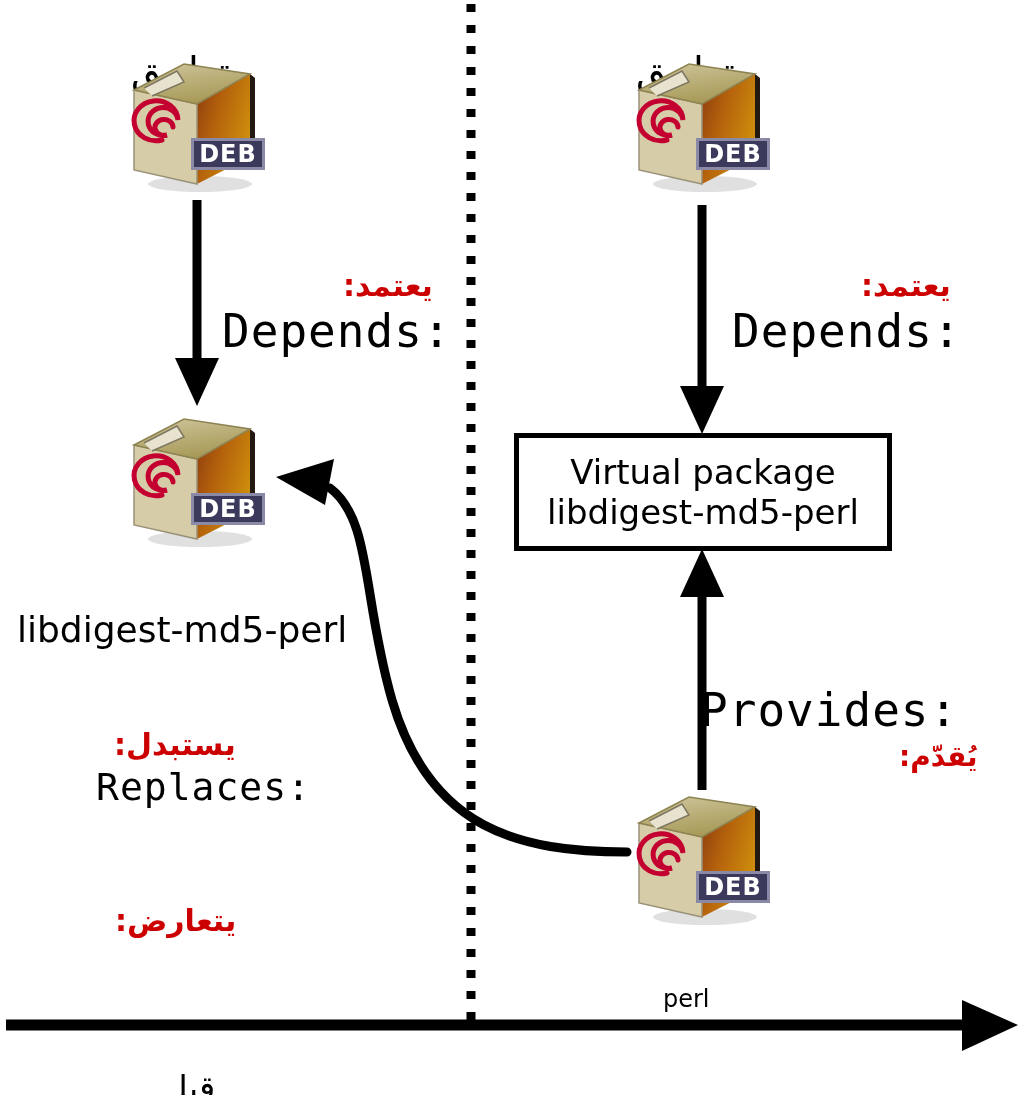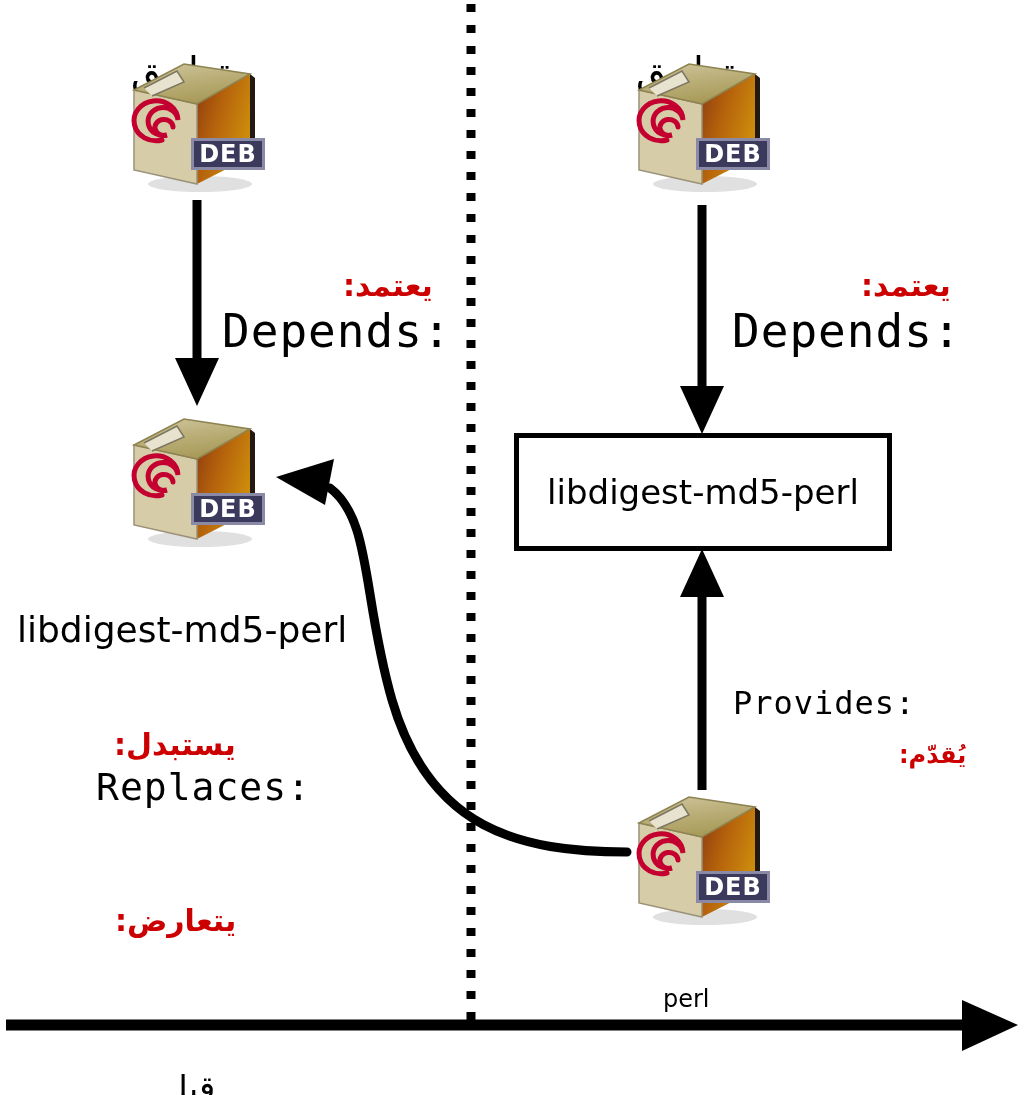--- a/index.html
+++ b/index.html
@@ -50,22 +50,22 @@
   .t-dep-ar-right { left: 861px; top: 227px; font-size: 30px; }
   .t-dep-right    { left: 732px; top: 264px; font-size: 46px; letter-spacing: 1px; }
 
   .t-ldmp-left { left: 17px;  top: 568px; font-size: 36px; }
 
   .t-repl-ar   { left: 114px; top: 686px; font-size: 30px; }
   .t-repl      { left: 96px;  top: 724px; font-size: 38px; letter-spacing: 1px; }
   .t-conf      { left: 96px;  top: 793px; font-size: 46px; letter-spacing: 1px; }
   .t-conf-ar   { left: 115px; top: 862px; font-size: 30px; }
 
-  .t-prov      { left: 733px; top: 643px; font-size: 32px; letter-spacing: 1px; }
-  .t-prov-ar   { left: 899px; top: 699px; font-size: 24px; }
+  .t-prov      { left: 700px; top: 643px; font-size: 46px; letter-spacing: 1px; }
+  .t-prov-ar   { left: 899px; top: 699px; font-size: 28px; }
 
   .t-perl      { left: 663px; top: 943px; font-size: 24px; }
 
   .t-before    { left: 163px; top: 1027px; font-size: 34px; }
   .t-after     { left: 672px; top: 1053px; font-size: 34px; }
 
   
   .vbox {
     position: absolute;
     left: 514px;
@@ -212,20 +212,21 @@
         <text x="106" y="110" font-family="DejaVu Sans, sans-serif" font-size="24" font-weight="bold" fill="#ffffff" text-anchor="middle" letter-spacing="1">DEB</text>
       </g>
     </svg>
   </div>
 
   <div class="lbl arabic arabic-red t-dep-ar-right">يعتمد:</div>
 
   <div class="lbl mono t-dep-right">Depends:</div>
 
   <div class="vbox">
+    <div class="line">Virtual package</div>
     <div class="line">libdigest-md5-perl</div>
   </div>
 
   <div class="lbl mono t-prov">Provides:</div>
 
   <div class="lbl arabic arabic-red t-prov-ar">يُقدّم:</div>
 
   <div class="pkg pkg-perl">
     <svg viewBox="0 0 150 142" xmlns="http://www.w3.org/2000/svg">
       <ellipse cx="78" cy="132" rx="52" ry="8" fill="#000000" opacity="0.12"></ellipse>

